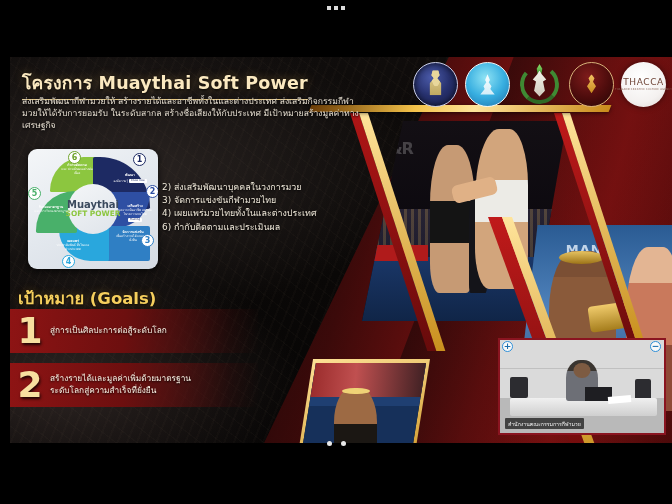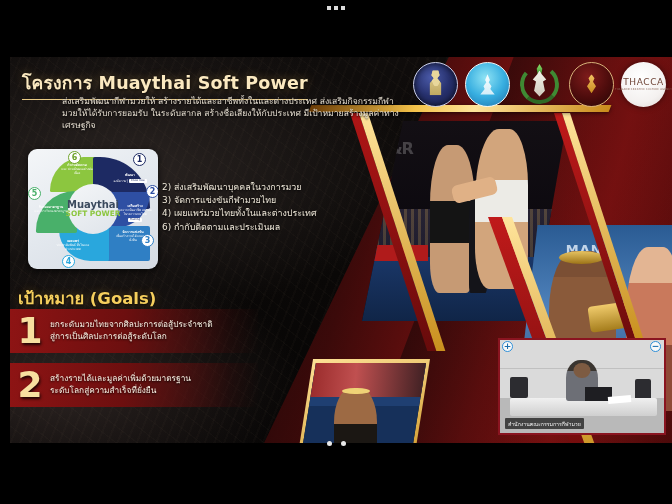--- a/index.html
+++ b/index.html
@@ -170,21 +170,20 @@
     border-bottom: 1.6px solid #e7c983;
     padding-bottom: 2px;
     z-index: 20;
   }
   .project-desc {
     position: absolute; left: 12px; top: 38px; width: 338px;
     font-size: 8.6px; line-height: 1.42;
     color: #ece4d6;
     text-shadow: 0 1px 2px rgba(0,0,0,.95);
     z-index: 20;
-    margin-left: 40px;
   }
 
   
   .puzzle-card {
     position: absolute; left: 18px; top: 92px;
     width: 130px; height: 120px;
     border-radius: 9px;
     background: linear-gradient(150deg, #f4f6f8 0%, #e3e8ee 50%, #d5dbe3 100%);
     box-shadow: 0 2px 7px rgba(0,0,0,.75);
     overflow: hidden;
@@ -597,21 +596,20 @@
       <li>3) จัดการแข่งขันกีฬามวยไทย</li>
       <li>4) เผยแพร่มวยไทยทั้งในและต่างประเทศ</li>
       <li>6) กำกับติดตามและประเมินผล</li>
     </ul>
 
     <div class="goals-head">เป้าหมาย (Goals)</div>
 
     <div class="goal g1">
       <div class="num">1</div>
       <div class="txt">
-        <div>ยกระดับมวยไทยจากศิลปะการต่อสู้ประจำชาติ</div>
         <div>สู่การเป็นศิลปะการต่อสู้ระดับโลก</div>
       </div>
     </div>
 
     <div class="goal g2">
       <div class="num">2</div>
       <div class="txt">
         <div>สร้างรายได้และมูลค่าเพิ่มด้วยมาตรฐาน</div>
         <div>ระดับโลกสู่ความสำเร็จที่ยั่งยืน</div>
       </div>

